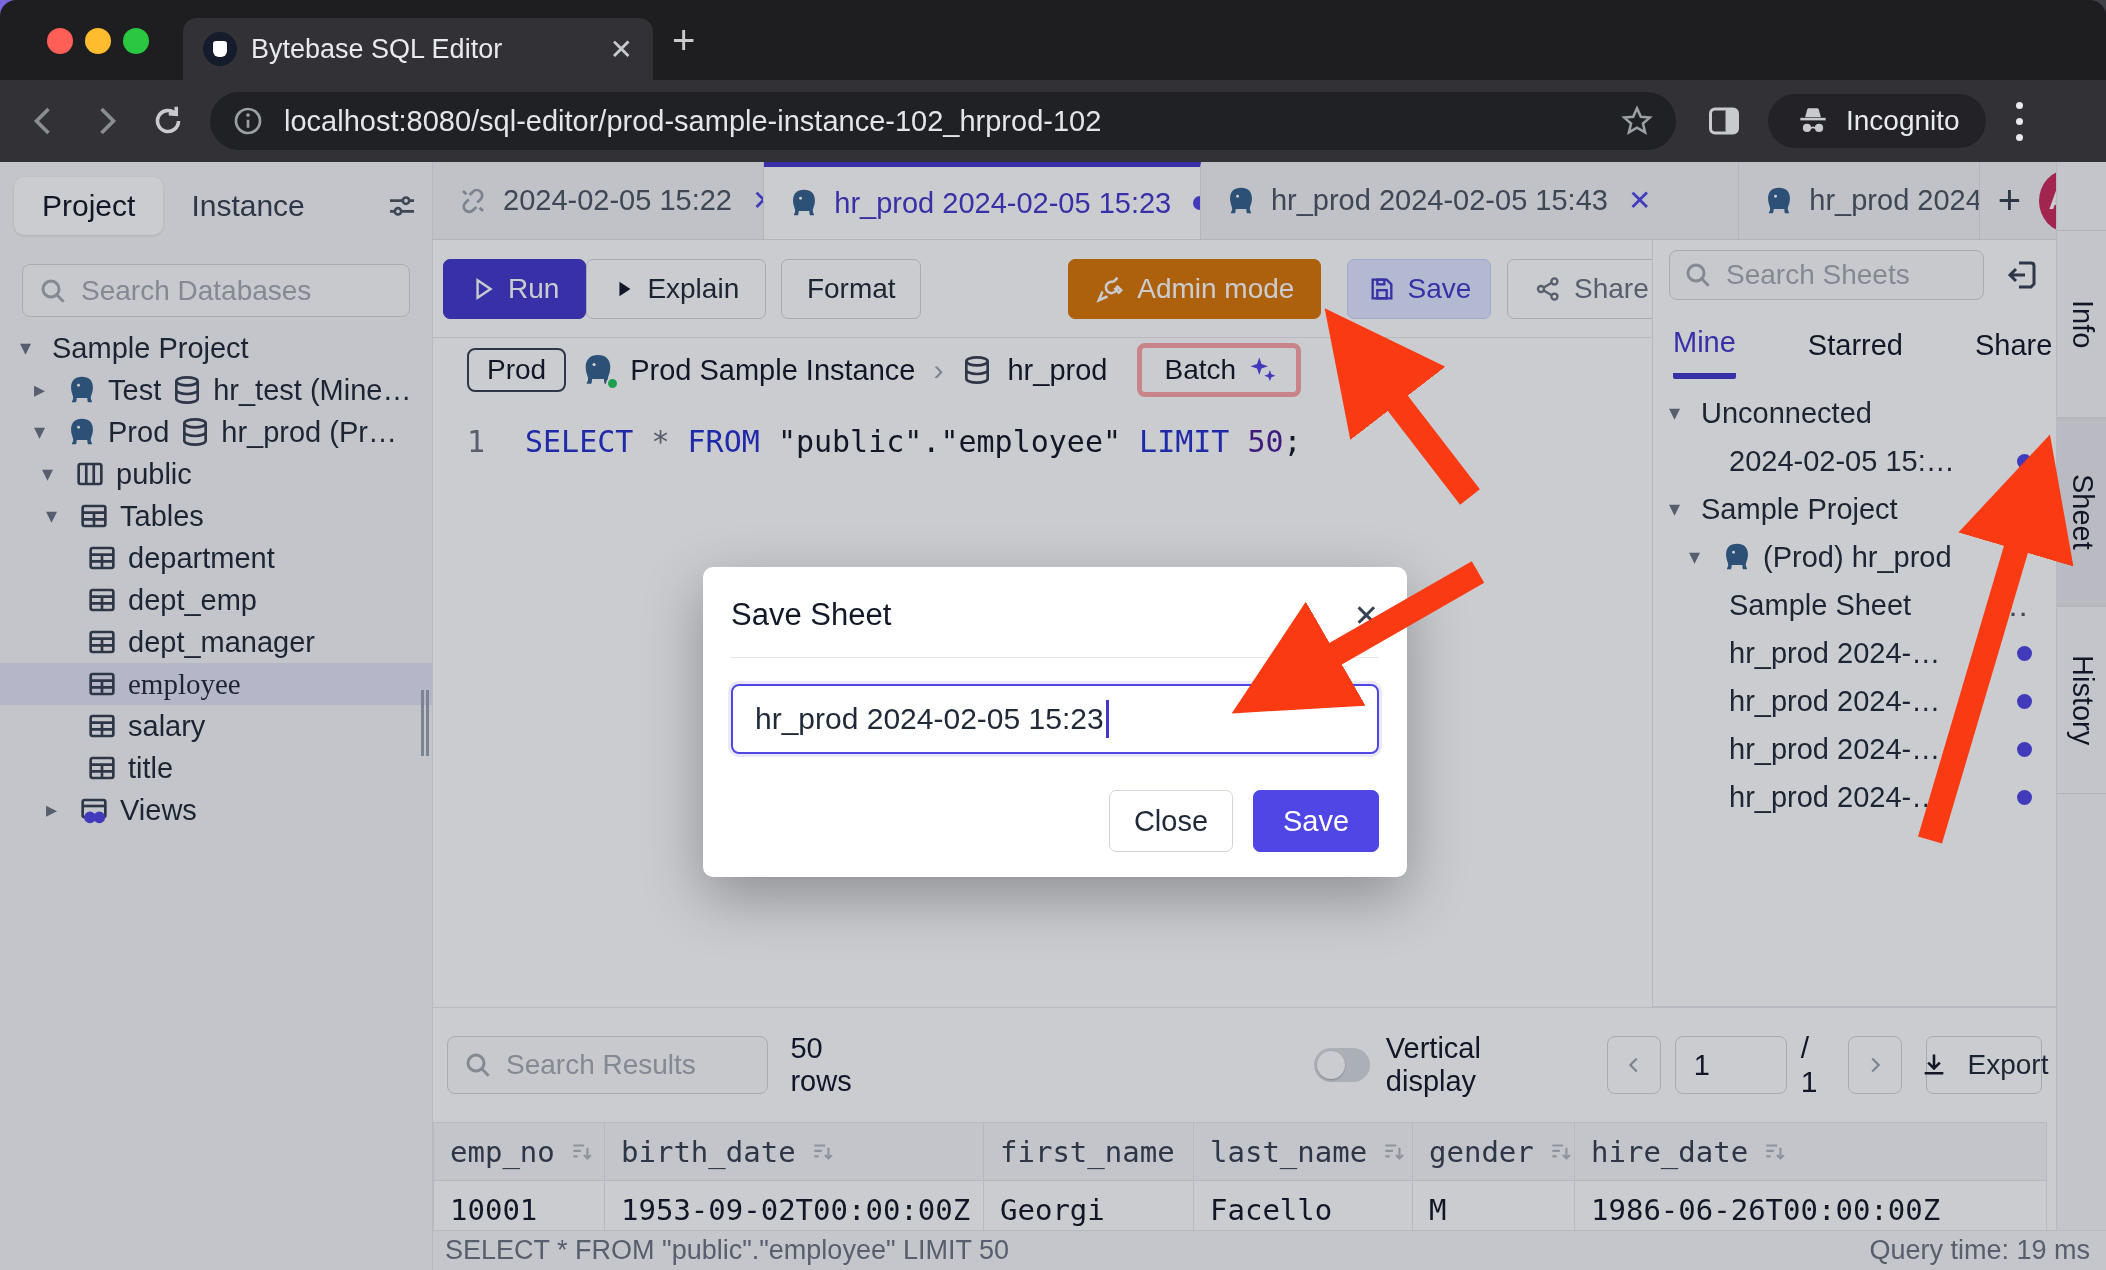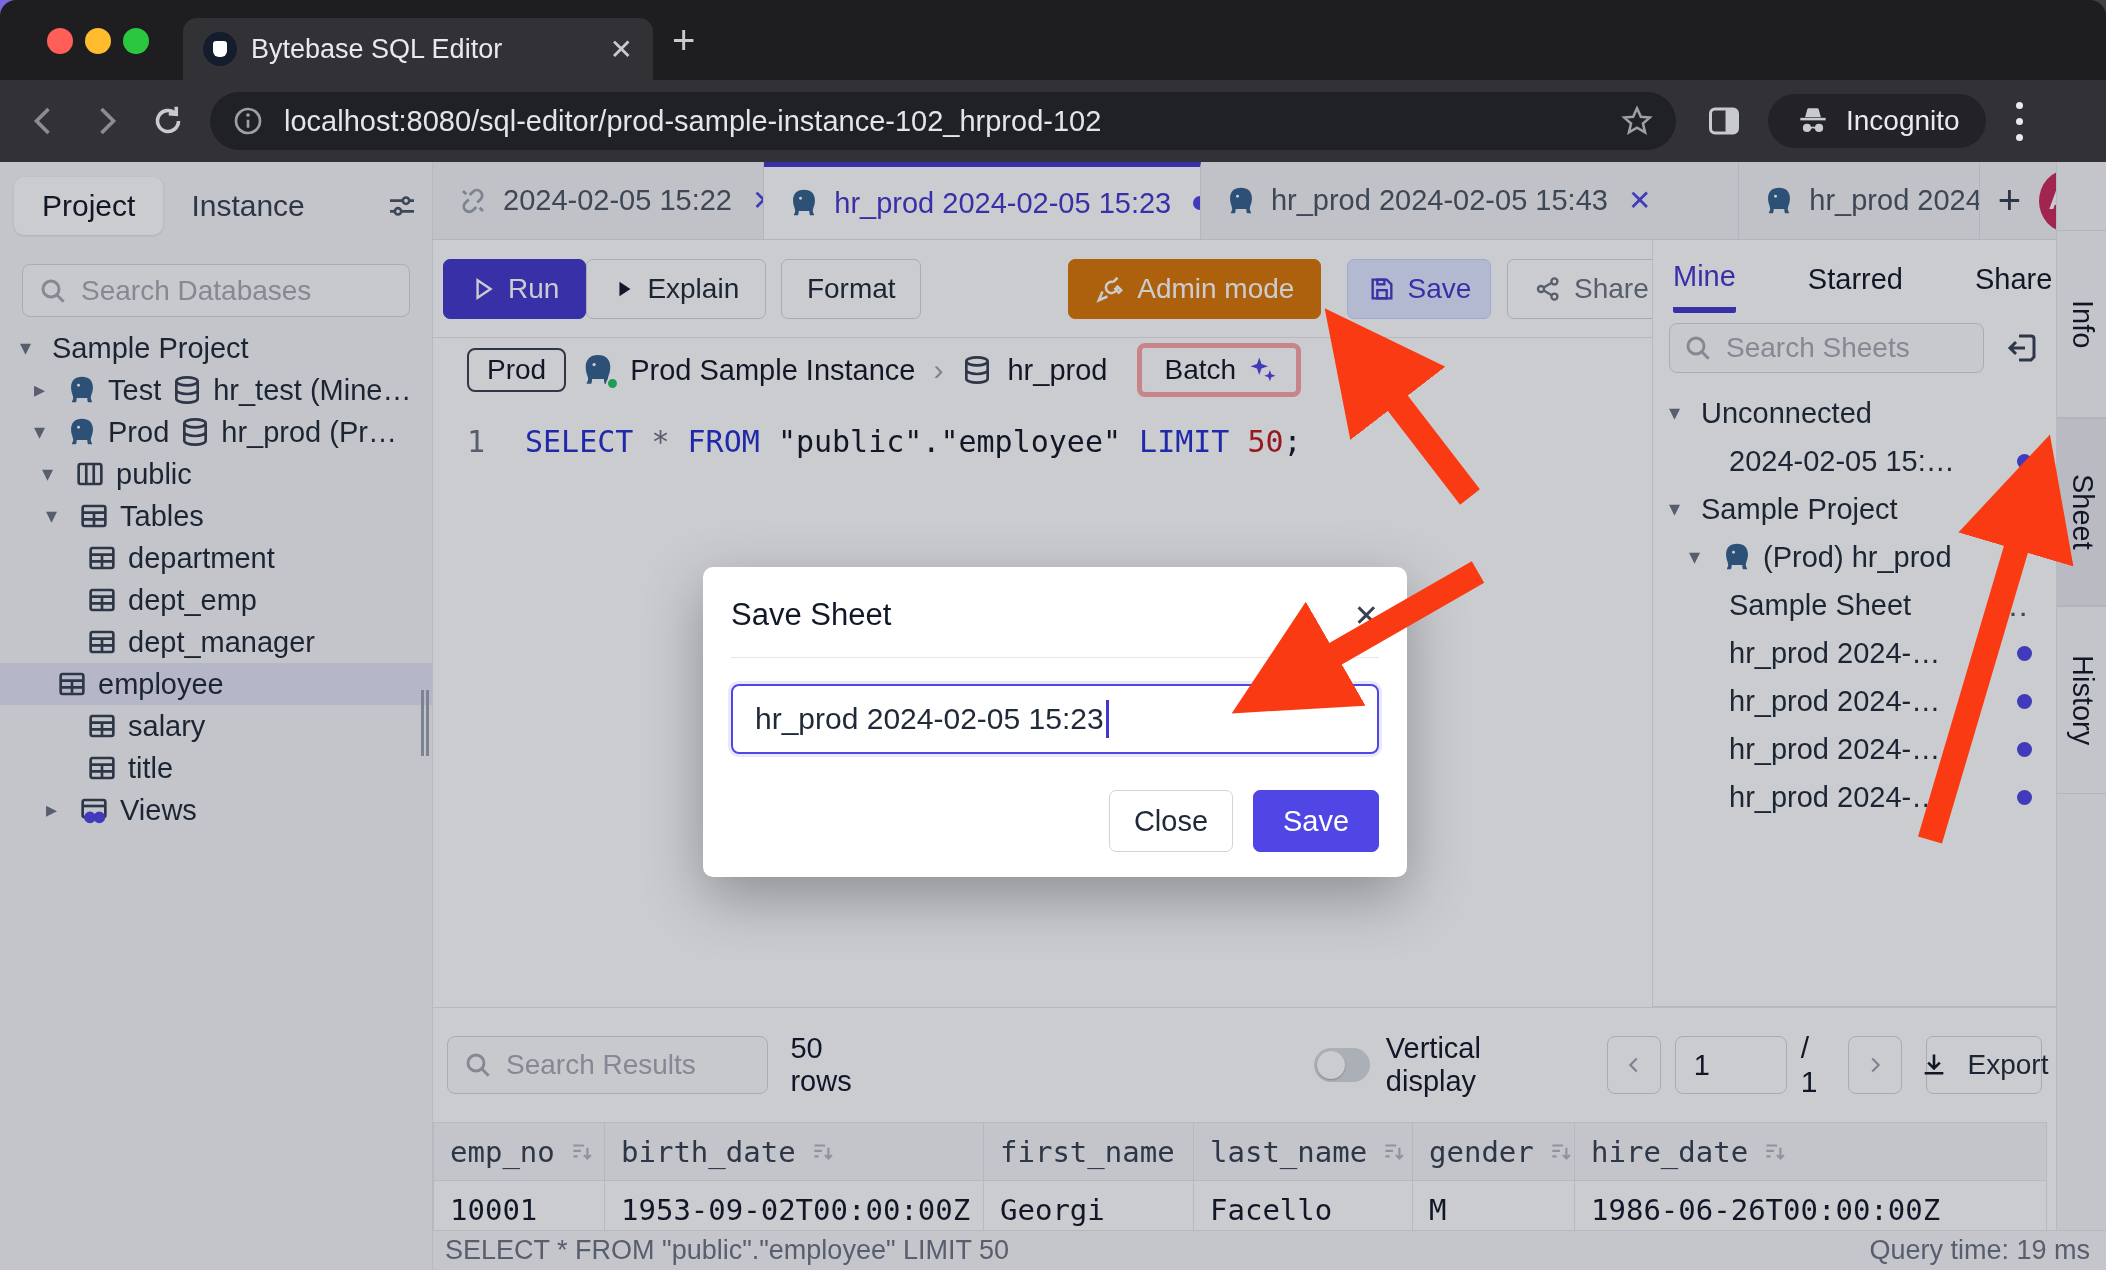--- a/index.html
+++ b/index.html
@@ -79,21 +79,21 @@
   .pg-wrap { position:relative; display:inline-flex; }
   .pg-wrap .statusdot { position:absolute; right:-3px; bottom:-2px; width:13px; height:13px; border-radius:50%; background:#22c55e; border:2px solid #fff; }
 
   
   #editor { position:absolute; left:433px; top:240px; width:1219px; height:605px; background:#fff; font-family:"DejaVu Sans Mono", monospace; font-size:30px; }
   #editor .line { display:flex; align-items:center; height:54px; margin-top:12px; }
   #editor .ln { width:52px; text-align:right; color:#6b7280; margin-right:40px; flex:none; }
   .tk-kw { color:#2430cc; }
   .tk-star { color:#6b7280; }
   .tk-ident { color:#111827; }
-  .tk-num { color:#b91c1c; }
+  .tk-num { color:#4c1d95; }
   .tk-punc { color:#111827; }
 
   
   #sheetpanel { position:absolute; left:1652px; top:78px; width:404px; height:767px; background:#fff; border-left:1px solid #e5e7eb; border-bottom:1px solid #e5e7eb; }
   #sheet-tabs { display:flex; align-items:center; padding:20px 20px 0; gap:0; }
   .sh-tab { font-size:29px; color:#111827; margin-right:72px; padding-bottom:14px; }
   .sh-tab.sel { color:#4338ca; border-bottom:6px solid #4338ca; border-radius:2px; }
   .sh-tab:last-child { margin-right:0; }
   #sheet-search-row { display:flex; align-items:center; gap:20px; padding:10px 16px 6px; }
   #sheet-search { height:50px; flex:1; padding:0 12px; }
@@ -315,21 +315,21 @@
           </div>
           <div class="trow" style="padding-left: 86px;">
             <span class="ticon" style="width: 32px; height: 32px; color: rgb(55, 65, 81);">
               <svg viewBox="0 0 24 24" fill="none" stroke="currentColor" stroke-width="2">
                 <rect x="3.5" y="4.5" width="17" height="15" rx="1.5"></rect>
                 <path d="M3.5 9.5 L20.5 9.5 M3.5 14.5 L20.5 14.5 M12 9.5 L12 19.5"></path>
               </svg>
             </span>
             <span>dept_manager</span>
           </div>
-          <div class="trow sel" style="padding-left: 56px;">
+          <div class="trow sel" style="padding-left: 86px; font-family: Liberation Serif, serif;">
             <span class="ticon" style="width: 32px; height: 32px; color: rgb(55, 65, 81);">
               <svg viewBox="0 0 24 24" fill="none" stroke="currentColor" stroke-width="2">
                 <rect x="3.5" y="4.5" width="17" height="15" rx="1.5"></rect>
                 <path d="M3.5 9.5 L20.5 9.5 M3.5 14.5 L20.5 14.5 M12 9.5 L12 19.5"></path>
               </svg>
             </span>
             <span>employee</span>
           </div>
           <div class="trow" style="padding-left: 86px; text-align: right;">
             <span class="ticon" style="width: 32px; height: 32px; color: rgb(55, 65, 81);">
@@ -500,41 +500,41 @@
     </div>
 
     <div id="editor">
       <div class="line">
         <span class="ln">1</span>
         <span id="sql-code"><span class="tk-kw">SELECT</span><span class="tk-punc"> </span><span class="tk-star">*</span><span class="tk-punc"> </span><span class="tk-kw">FROM</span><span class="tk-punc"> </span><span class="tk-ident">"public"."employee"</span><span class="tk-punc"> </span><span class="tk-kw">LIMIT</span><span class="tk-punc"> </span><span class="tk-num">50</span><span class="tk-punc">;</span></span>
       </div>
     </div>
 
     <div id="sheetpanel">
-      <div id="sheet-tabs">
-        <span class="sh-tab sel">Mine</span>
-        <span class="sh-tab">Starred</span>
-        <span class="sh-tab">Share</span>
-      </div>
       <div id="sheet-search-row">
         <div id="sheet-search" class="search-box">
           <span class="ticon" style="color:#a4a9b1">
               <svg viewBox="0 0 24 24" fill="none" stroke="currentColor" stroke-width="2.2">
                 <circle cx="10.5" cy="10.5" r="6"></circle>
                 <path d="M15 15 L20 20"></path>
               </svg>
             </span>
           <input placeholder="Search Sheets" style="">
         </div>
         <span class="ticon" style="width:36px;height:36px;color:#374151">
             <svg viewBox="0 0 24 24" fill="none" stroke="currentColor" stroke-width="2">
               <path d="M10 4 L18 4 Q20 4 20 6 L20 18 Q20 18 18 20 L10 20"></path>
               <path d="M14 12 L4 12 M8 8 L4 12 L8 16"></path>
             </svg>
           </span>
+      </div>
+      <div id="sheet-tabs">
+        <span class="sh-tab sel">Mine</span>
+        <span class="sh-tab">Starred</span>
+        <span class="sh-tab">Share</span>
       </div>
       <div id="sheet-items">
           <div class="srow" style="padding-left: 16px;">
             <span class="caret">▾</span>
             <span>Unconnected</span>
           </div>
           <div class="srow" style="padding-left: 76px;">
             <span>2024-02-05 15:…</span>
             <span class="dot"></span>
           </div>

